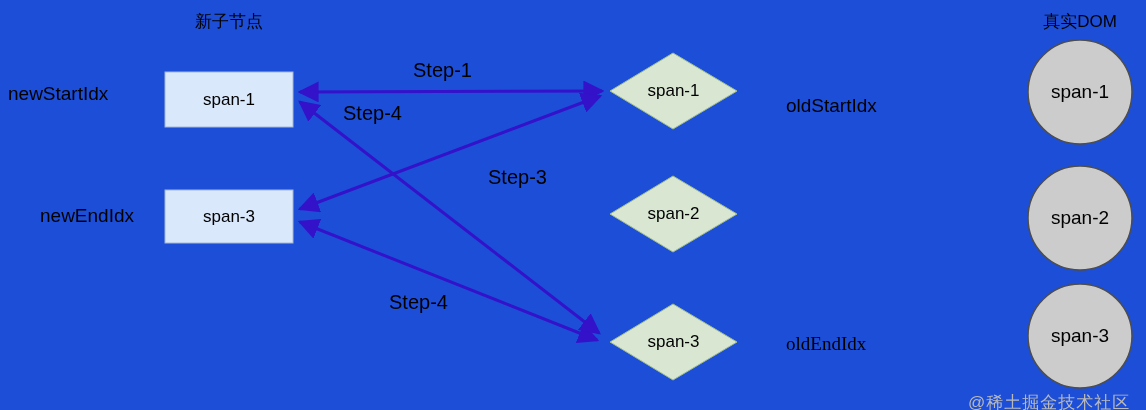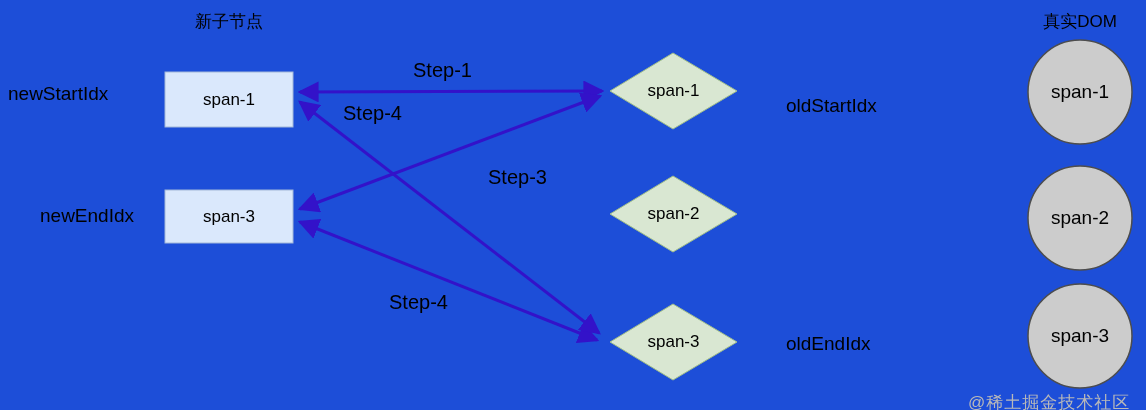--- a/index.html
+++ b/index.html
@@ -59,21 +59,21 @@
     <line x1="300" y1="209" x2="600" y2="96" stroke-width="3" marker-start="url(#ah)" marker-end="url(#ah)" stroke="#3312c9"></line>
     <line x1="300" y1="102" x2="599" y2="333" stroke-width="3" marker-start="url(#ah)" marker-end="url(#ah)" stroke="#3312c9"></line>
   </svg>
 
   <div class="abs hdr" style="left:165px;top:12px;width:128px;">新子节点</div>
   <div class="abs hdr" style="left:1027px;top:12px;width:106px;">真实DOM</div>
 
   <div class="abs ptr" style="left:8px;top:83px;">newStartIdx</div>
   <div class="abs ptr" style="left:8px;top:205px;margin-left:32px;">newEndIdx</div>
   <div class="abs ptr" style="left:786px;top:95px;">oldStartIdx</div>
-  <div class="abs ptr" style="left:786px;top:333px;">oldEndIdx</div>
+  <div class="abs ptr" style="left:786px;top:333px;font-family:Liberation Serif, serif;">oldEndIdx</div>
 
   <div class="abs nodelabel" style="left:165px;top:72px;width:128px;height:55px;">span-1</div>
   <div class="abs nodelabel" style="left:165px;top:190px;width:128px;height:53px;">span-3</div>
 
   <div class="abs nodelabel" style="left:610px;top:53px;width:127px;height:76px;">span-1</div>
   <div class="abs nodelabel" style="left:610px;top:176px;width:127px;height:76px;">span-2</div>
   <div class="abs nodelabel" style="left:610px;top:304px;width:127px;height:76px;">span-3</div>
 
   <div class="abs nodelabel circlabel" style="left:1028px;top:40px;width:104px;height:104px;">span-1</div>
   <div class="abs nodelabel circlabel" style="left:1028px;top:166px;width:104px;height:104px;">span-2</div>

